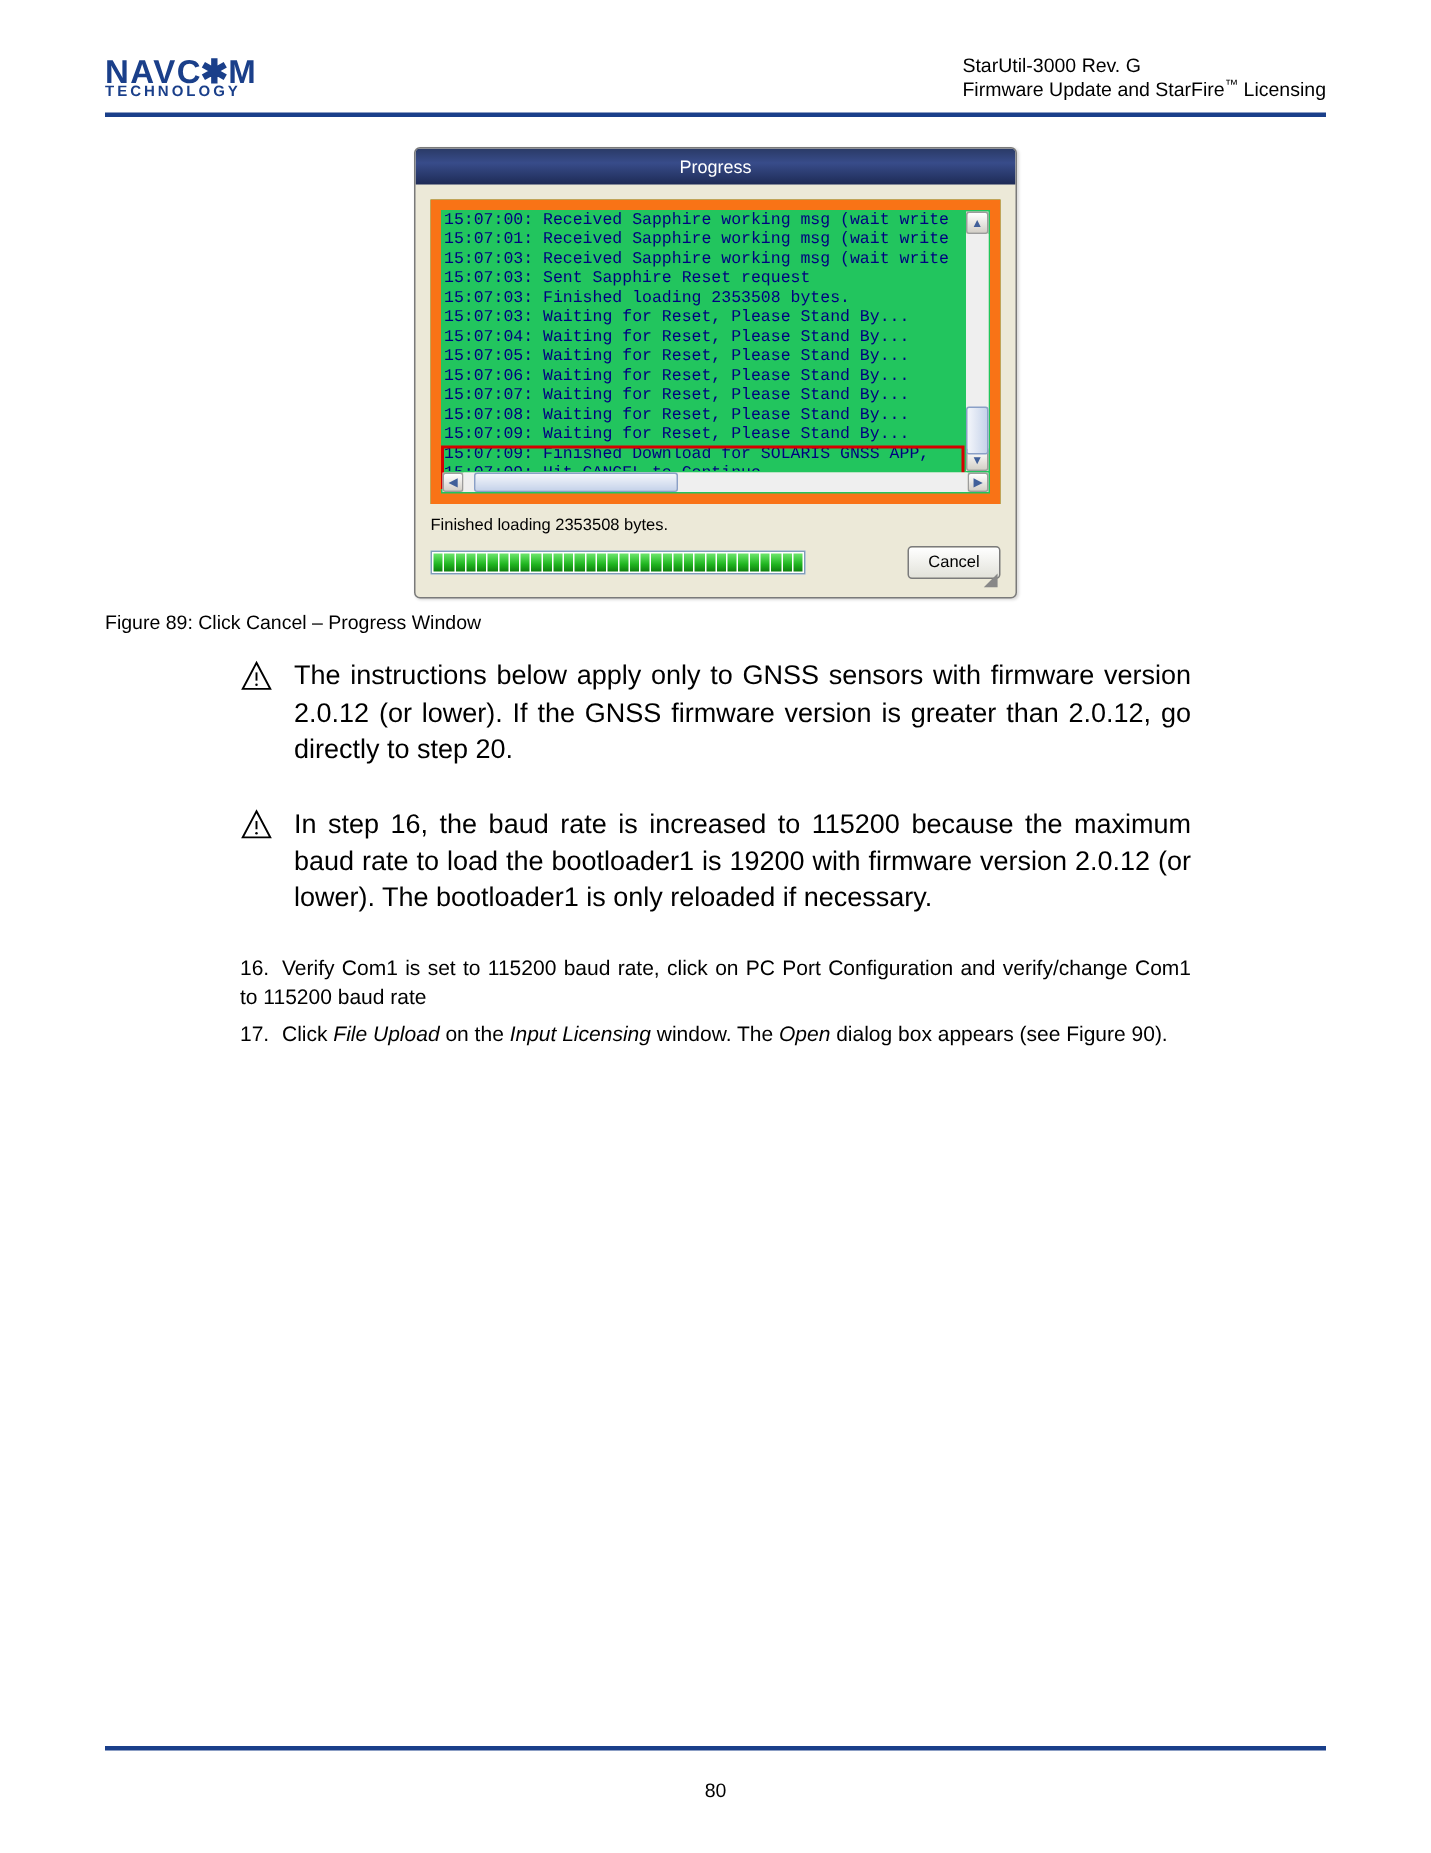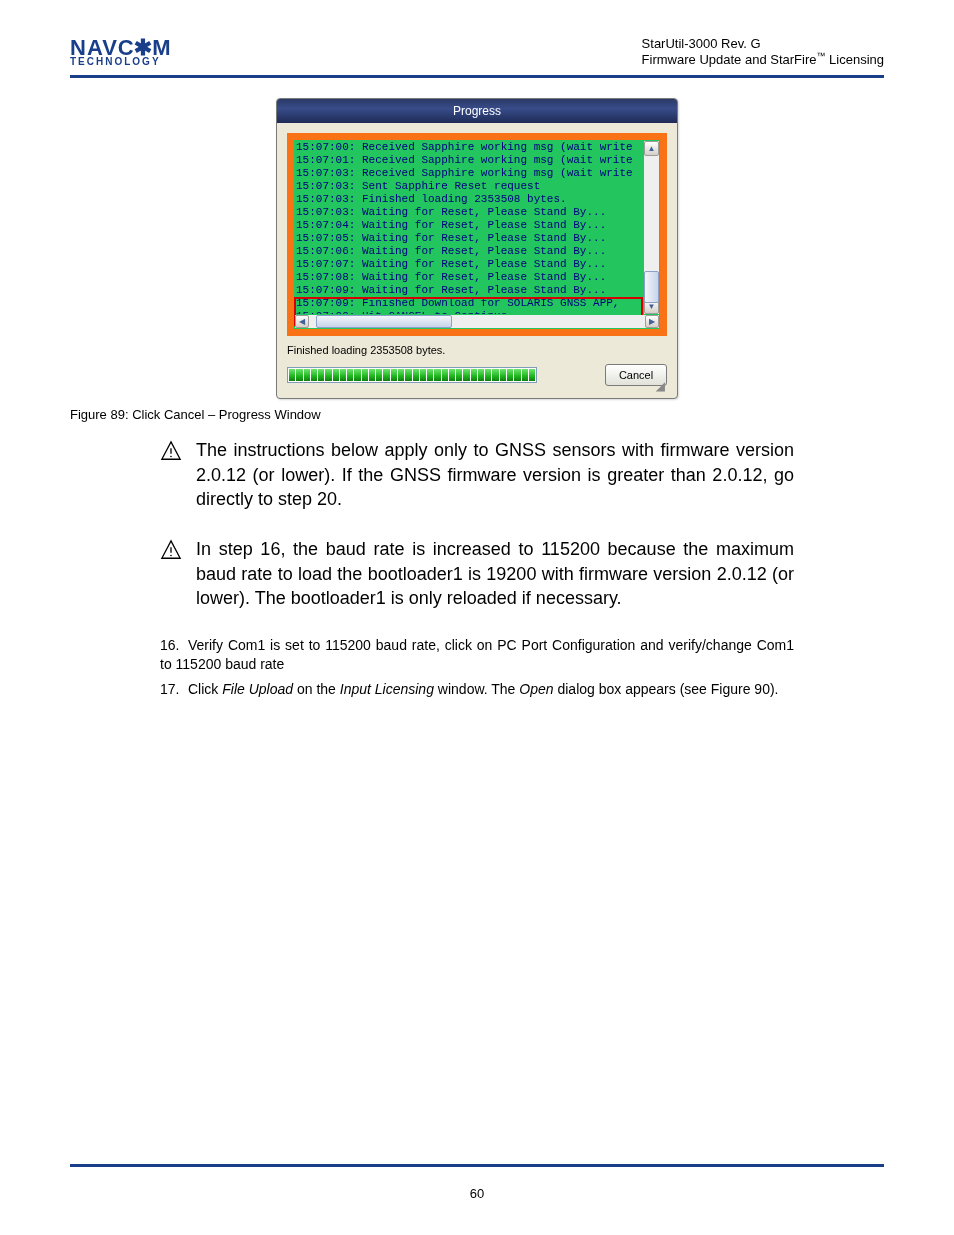--- a/index.html
+++ b/index.html
@@ -377,15 +377,15 @@
   <div class="body-text">
     <div class="step">
       <span class="num">16.</span><span>Verify Com1 is set to 115200 baud rate, click on PC Port Configuration and verify/change Com1 to 115200 baud rate</span>
     </div>
     <div class="step">
       <span class="num">17.</span><span>Click </span><i>File Upload</i><span> on the </span><i>Input Licensing</i><span> window. The </span><i>Open</i><span> dialog box appears (see Figure 90).</span>
     </div>
   </div>
 
   <hr class="bottom-rule">
-  <div class="footer">60</div>
+  <div class="footer">80</div>
 
 </div>
 
 </body></html>

